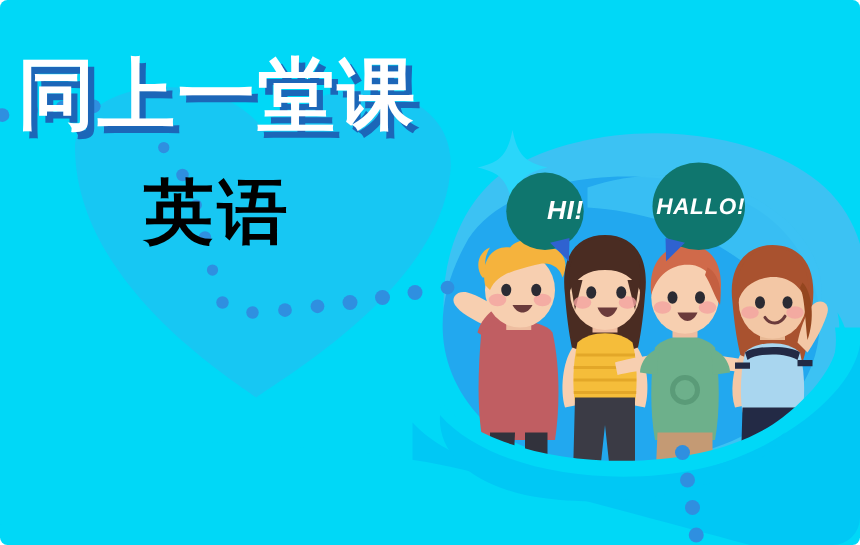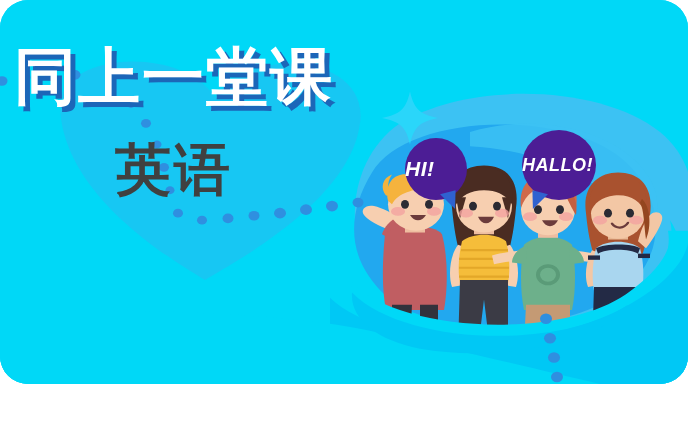--- a/index.html
+++ b/index.html
@@ -6,22 +6,22 @@
     margin: 0;
     padding: 0;
     background: #ffffff;
   }
   body {
     font-family: "Liberation Sans", sans-serif;
   }
   #poster {
     position: relative;
     width: 688px;
-    height: 384px;
-    border-radius: 28px;
+    height: 436px;
+    border-radius: 6px;
     overflow: hidden;
     background: #00d8f7;
   }
   .layer {
     position: absolute;
     inset: 0;
     width: 100%;
     height: 100%;
   }
   
@@ -43,45 +43,45 @@
     text-shadow: 5px 5px 0 #1c66b8;
     white-space: nowrap;
   }
   .subject {
     margin-top: 34px;
     font-family: "Liberation Sans", "DejaVu Sans", sans-serif;
     font-weight: bold;
     font-size: 56px;
     line-height: 1;
     letter-spacing: 3px;
-    color: #404040;
+    color: #000000;
     white-space: nowrap;
   }
   .grade-badge {
     display: inline-block;
     margin-top: 22px;
     padding: 7px 30px 9px 30px;
     border-radius: 999px;
     background: #7debf7;
     color: #1d6cb5;
     font-family: "Liberation Sans", "DejaVu Sans", sans-serif;
     font-weight: bold;
     font-size: 31px;
     line-height: 1.18;
     letter-spacing: 1px;
     white-space: nowrap;
   }
   
   .bubble {
     position: absolute;
     border-radius: 50%;
-    background: #4c1d95;
+    background: #0f766e;
     display: flex;
     align-items: center;
-    justify-content: flex-start;
+    justify-content: flex-end;
     z-index: 30;
   }
   .bubble span {
     color: #ffffff;
     font-family: "Liberation Sans", "DejaVu Sans", sans-serif;
     font-weight: bold;
     font-style: italic;
     letter-spacing: 0.5px;
   }
   #bubble-hi {

